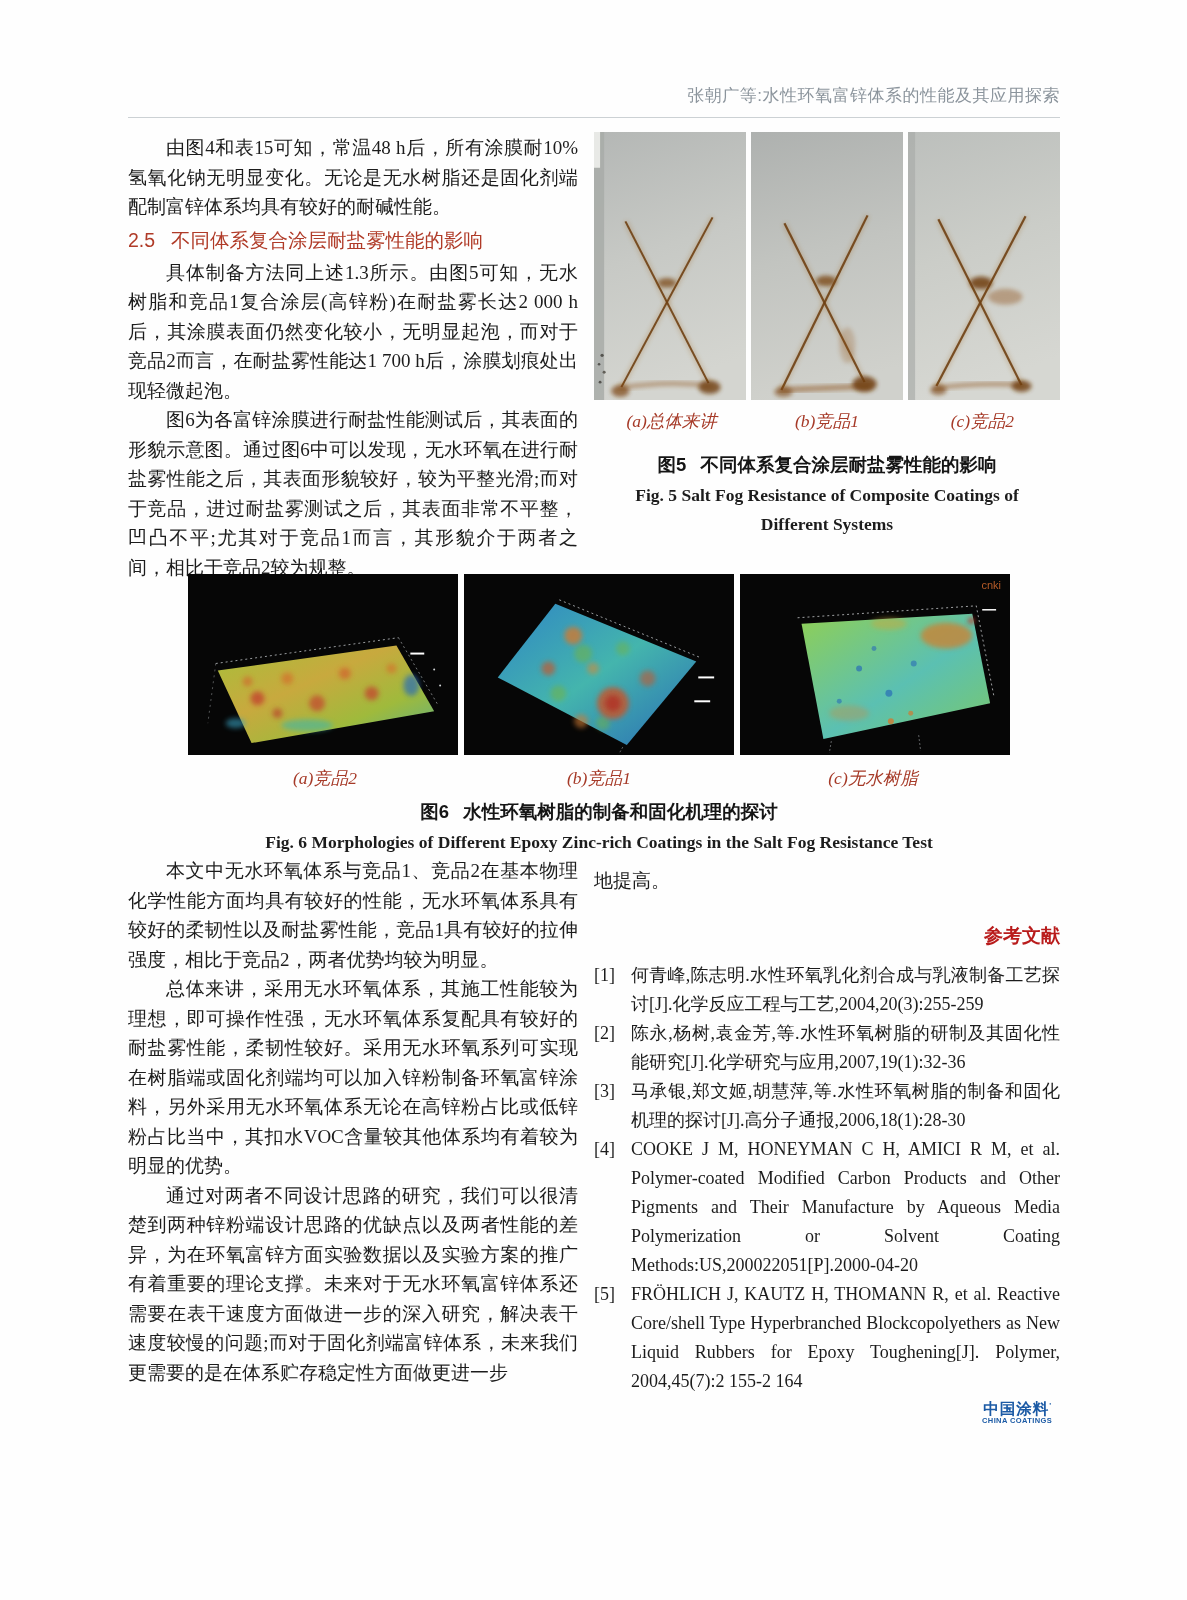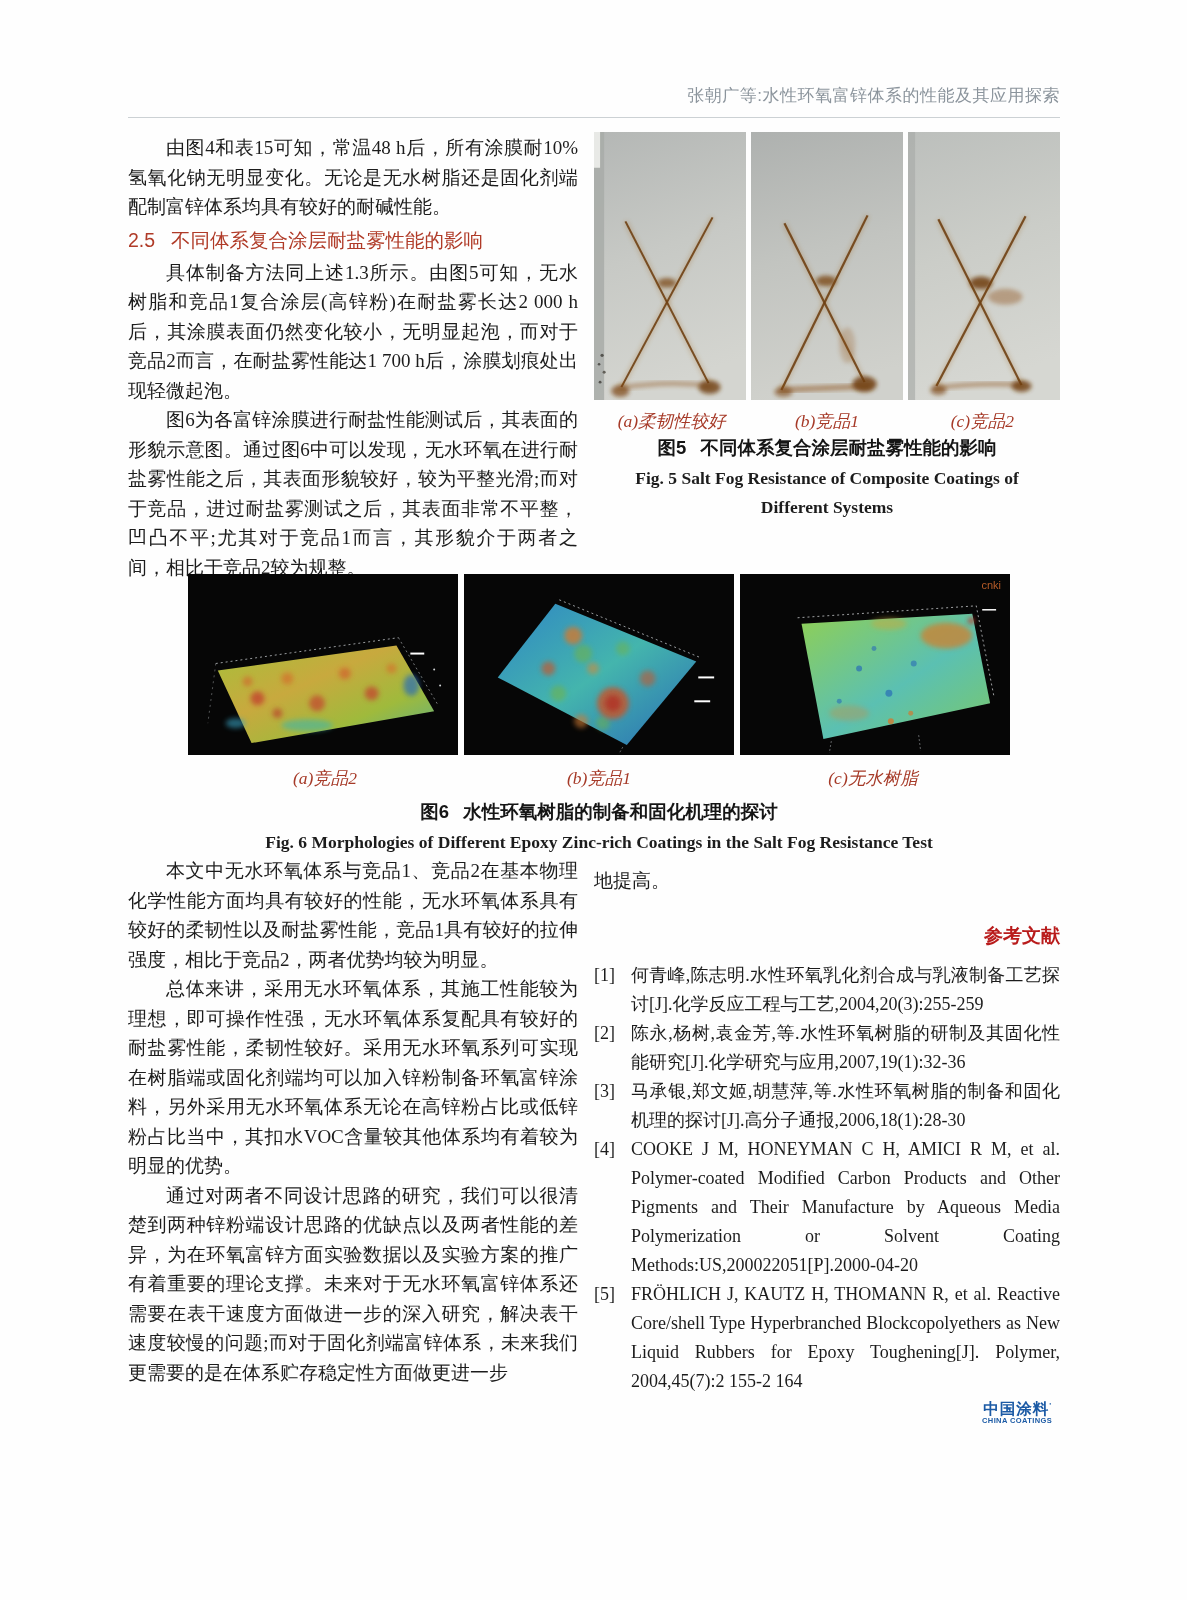--- a/index.html
+++ b/index.html
@@ -29,21 +29,21 @@
   .h25 .num { margin-right:16px; }
 
   
   .fig5 { position:absolute; left:594px; top:132px; width:466px; }
   .fig5-photos { display:flex; gap:5px; height:268px; }
   .photo { flex:1; overflow:hidden; }
   .photo svg { display:block; width:100%; height:100%; }
   .fig-labels { display:flex; margin-top:9px; font-style:italic; color:#a63a28; font-size:17.5px; }
   .fig-labels span { flex:1; text-align:center; }
   .cap-cn {
-    margin-top:2px; text-align:center; font-family:"Liberation Sans","DejaVu Sans",sans-serif;
+    margin-top:19px; text-align:center; font-family:"Liberation Sans","DejaVu Sans",sans-serif;
     font-weight:bold; font-size:18.5px; color:#151515;
   }
   .cap-cn .num { margin-right:14px; }
   .cap-en { text-align:center; font-weight:bold; font-size:17.5px; margin-top:4px; line-height:29px; }
 
   
   .fig6 { position:absolute; left:188px; top:574px; width:822px; }
   .fig6-images { display:flex; gap:6px; height:181px; }
   .f6 { flex:1; background:#000; position:relative; overflow:hidden; }
   .f6 svg { display:block; width:100%; height:100%; }
@@ -186,21 +186,21 @@
           <path d="M116 85 L28 256" stroke="#6f4013" stroke-width="2.2" fill="none" opacity="0.9"></path>
           <ellipse cx="72" cy="152" rx="11" ry="6.5" fill="#703d0d" opacity="0.85" filter="url(#b5c)"></ellipse>
           <ellipse cx="96" cy="166" rx="17" ry="8" fill="#8f5016" opacity="0.4" filter="url(#b5c)"></ellipse>
           <path d="M26 258 Q 72 252 114 255" stroke="#8a4d12" stroke-width="5" opacity="0.45" filter="url(#b5c)" fill="none"></path>
           <ellipse cx="112" cy="256" rx="10" ry="6" fill="#6f3c0d" opacity="0.8" filter="url(#b5c)"></ellipse>
           <ellipse cx="30" cy="260" rx="8" ry="5" fill="#7a4210" opacity="0.65" filter="url(#b5c)"></ellipse>
         </svg>
       </div>
     </div>
     <div class="fig-labels">
-      <span>(a)柔韧性较好</span>
+      <span>(a)总体来讲</span>
       <span>(b)竞品1</span>
       <span>(c)竞品2</span>
     </div>
     <figcaption>
       <div class="cap-cn"><span class="num">图5</span><span>不同体系复合涂层耐盐雾性能的影响</span></div>
       <div class="cap-en">
         <div>Fig. 5  Salt Fog Resistance of Composite Coatings of</div>
         <div>Different Systems</div>
       </div>
     </figcaption>

